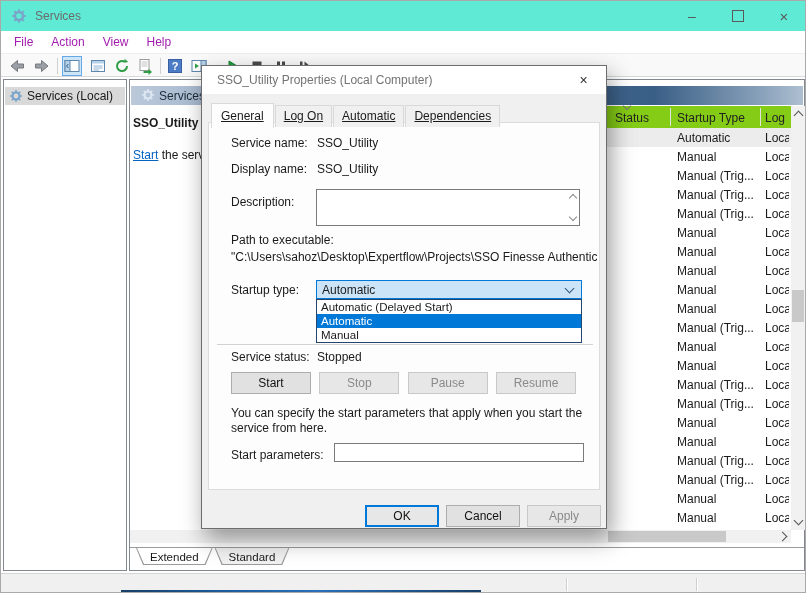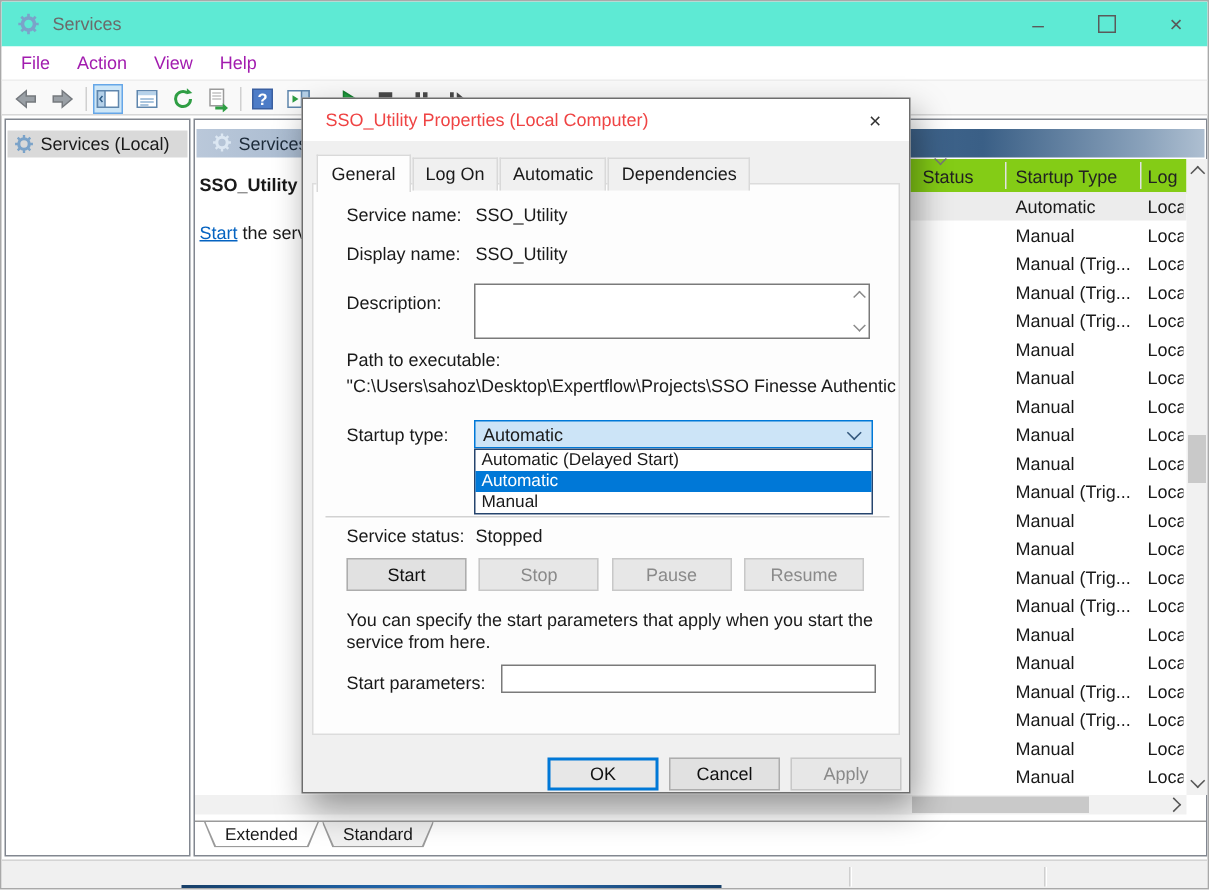--- a/index.html
+++ b/index.html
@@ -76,24 +76,24 @@
   
   #statusbar{left:0;top:572px;width:100%;height:21px;background:#f0f0f0;border-top:1px solid #d4d4d4;box-sizing:border-box;}
   .ssep{position:absolute;top:4px;width:1px;height:13px;background:#cfcfcf;box-shadow:1px 0 0 #fff;}
   #bluestrip{left:120px;top:589px;width:360px;height:4px;
      background:linear-gradient(90deg,#173f68,#1d5d9e 30%,#2a6fb8 55%,#173f68);}
 
   
   #dialog{left:200px;top:64px;width:406px;height:464px;background:#f0f0f0;border:1px solid #6d6d6d;
      box-shadow:4px 10px 22px rgba(0,0,0,.4);box-sizing:border-box;z-index:20;}
   #dlg-titlebar{position:absolute;left:0;top:0;width:100%;height:28px;background:#fff;}
-  #dlg-title{position:absolute;left:15px;top:7px;color:#ef4444;}
+  #dlg-title{position:absolute;left:15px;top:7px;color:#737373;}
   #dlg-close{position:absolute;right:0;top:0;width:45px;height:28px;display:flex;align-items:center;justify-content:center;font-size:14px;color:#333;}
   #dlg-tabs{position:absolute;left:9px;top:37px;display:flex;align-items:flex-end;z-index:2;}
-  .dtab{padding:3px 8px 4px 8px;background:#f0f0f0;border:1px solid #d9d9d9;border-bottom:none;margin-right:1px;}
+  .dtab{padding:3px 8px 4px 8px;background:#f0f0f0;border:1px solid #d9d9d9;border-bottom:none;margin-right:1px;text-decoration:underline;}
   .dtab.active{background:#fdfdfd;padding:5px 9px;margin-bottom:-1px;}
   #dlg-panel{position:absolute;left:6px;top:56px;width:392px;height:368px;background:#fdfdfd;border:1px solid #dcdcdc;box-sizing:border-box;z-index:1;}
   .flabel{position:absolute;left:22px;white-space:nowrap;}
   .fvalue{position:absolute;white-space:nowrap;}
   #desc-box{position:absolute;left:107px;top:66px;width:264px;height:37px;background:#fff;border:1px solid #7a7a7a;box-sizing:border-box;}
   #desc-box .chev{position:absolute;right:3px;border-color:#8a8a8a;width:5px;height:5px;}
   #path-value{position:absolute;left:22px;top:127px;width:366px;overflow:hidden;white-space:nowrap;}
   #combo{position:absolute;left:107px;top:157px;width:266px;height:19px;background:#cce4f7;border:1px solid #0078d7;box-sizing:border-box;}
   #combo .cval{position:absolute;left:5px;top:2px;}
   #combo .cchev{position:absolute;right:8px;top:4px;width:6px;height:6px;border-right:1.6px solid #33577c;border-bottom:1.6px solid #33577c;transform:rotate(45deg);}

